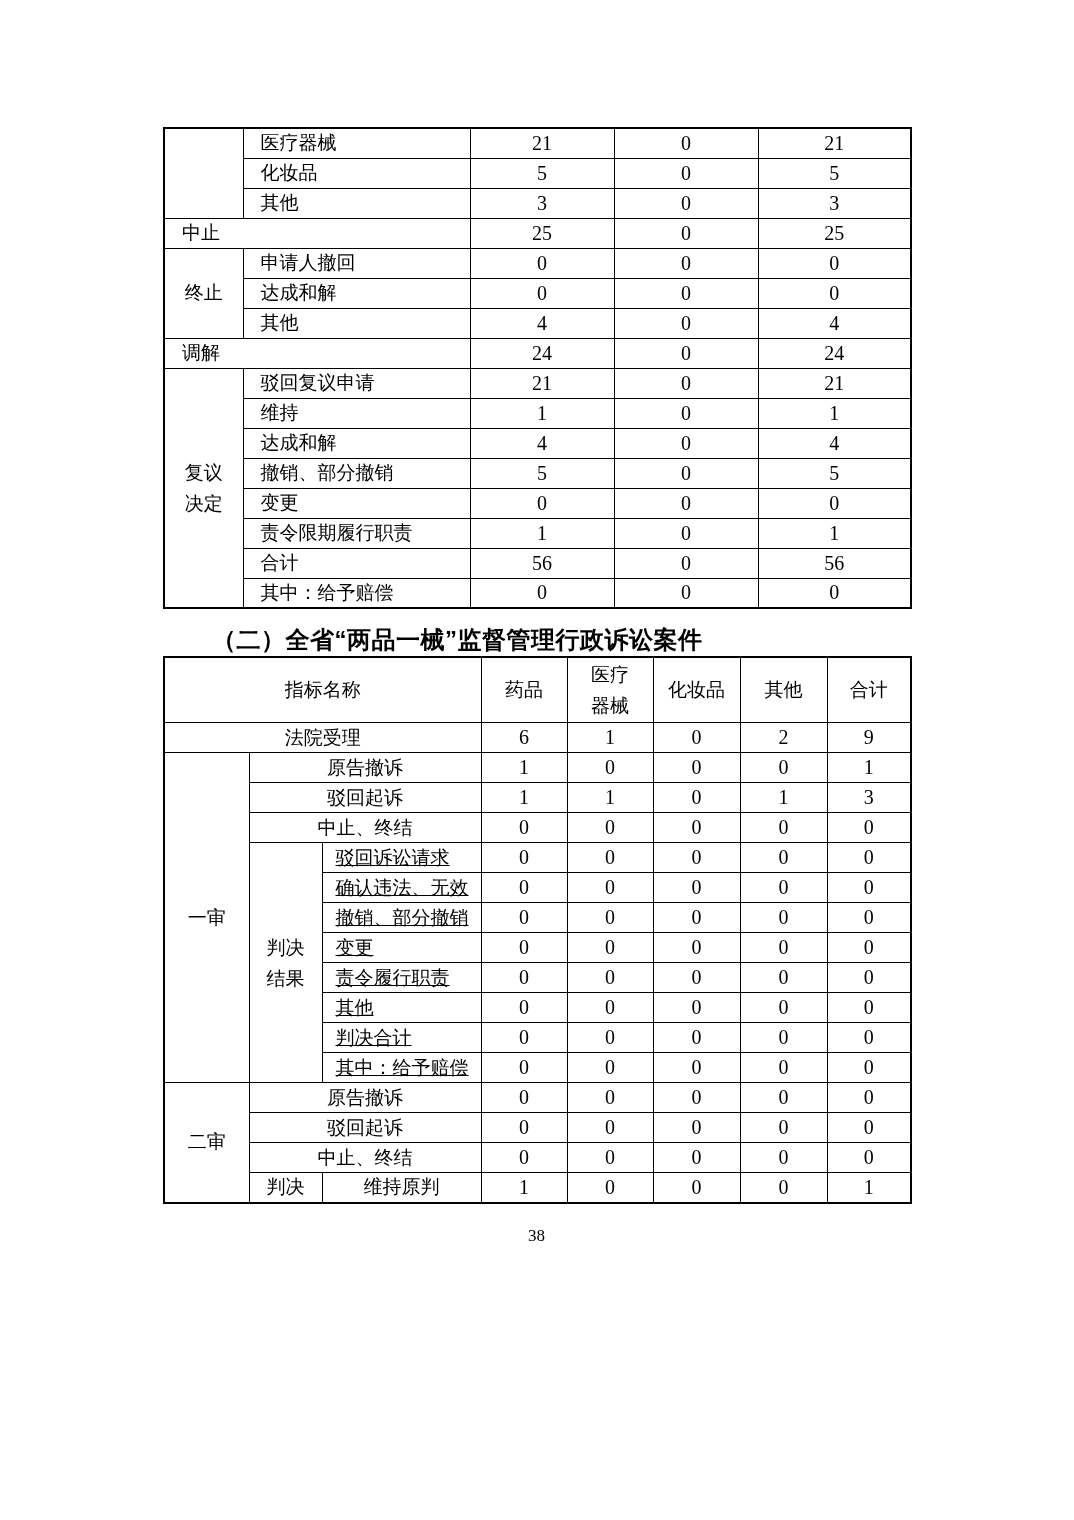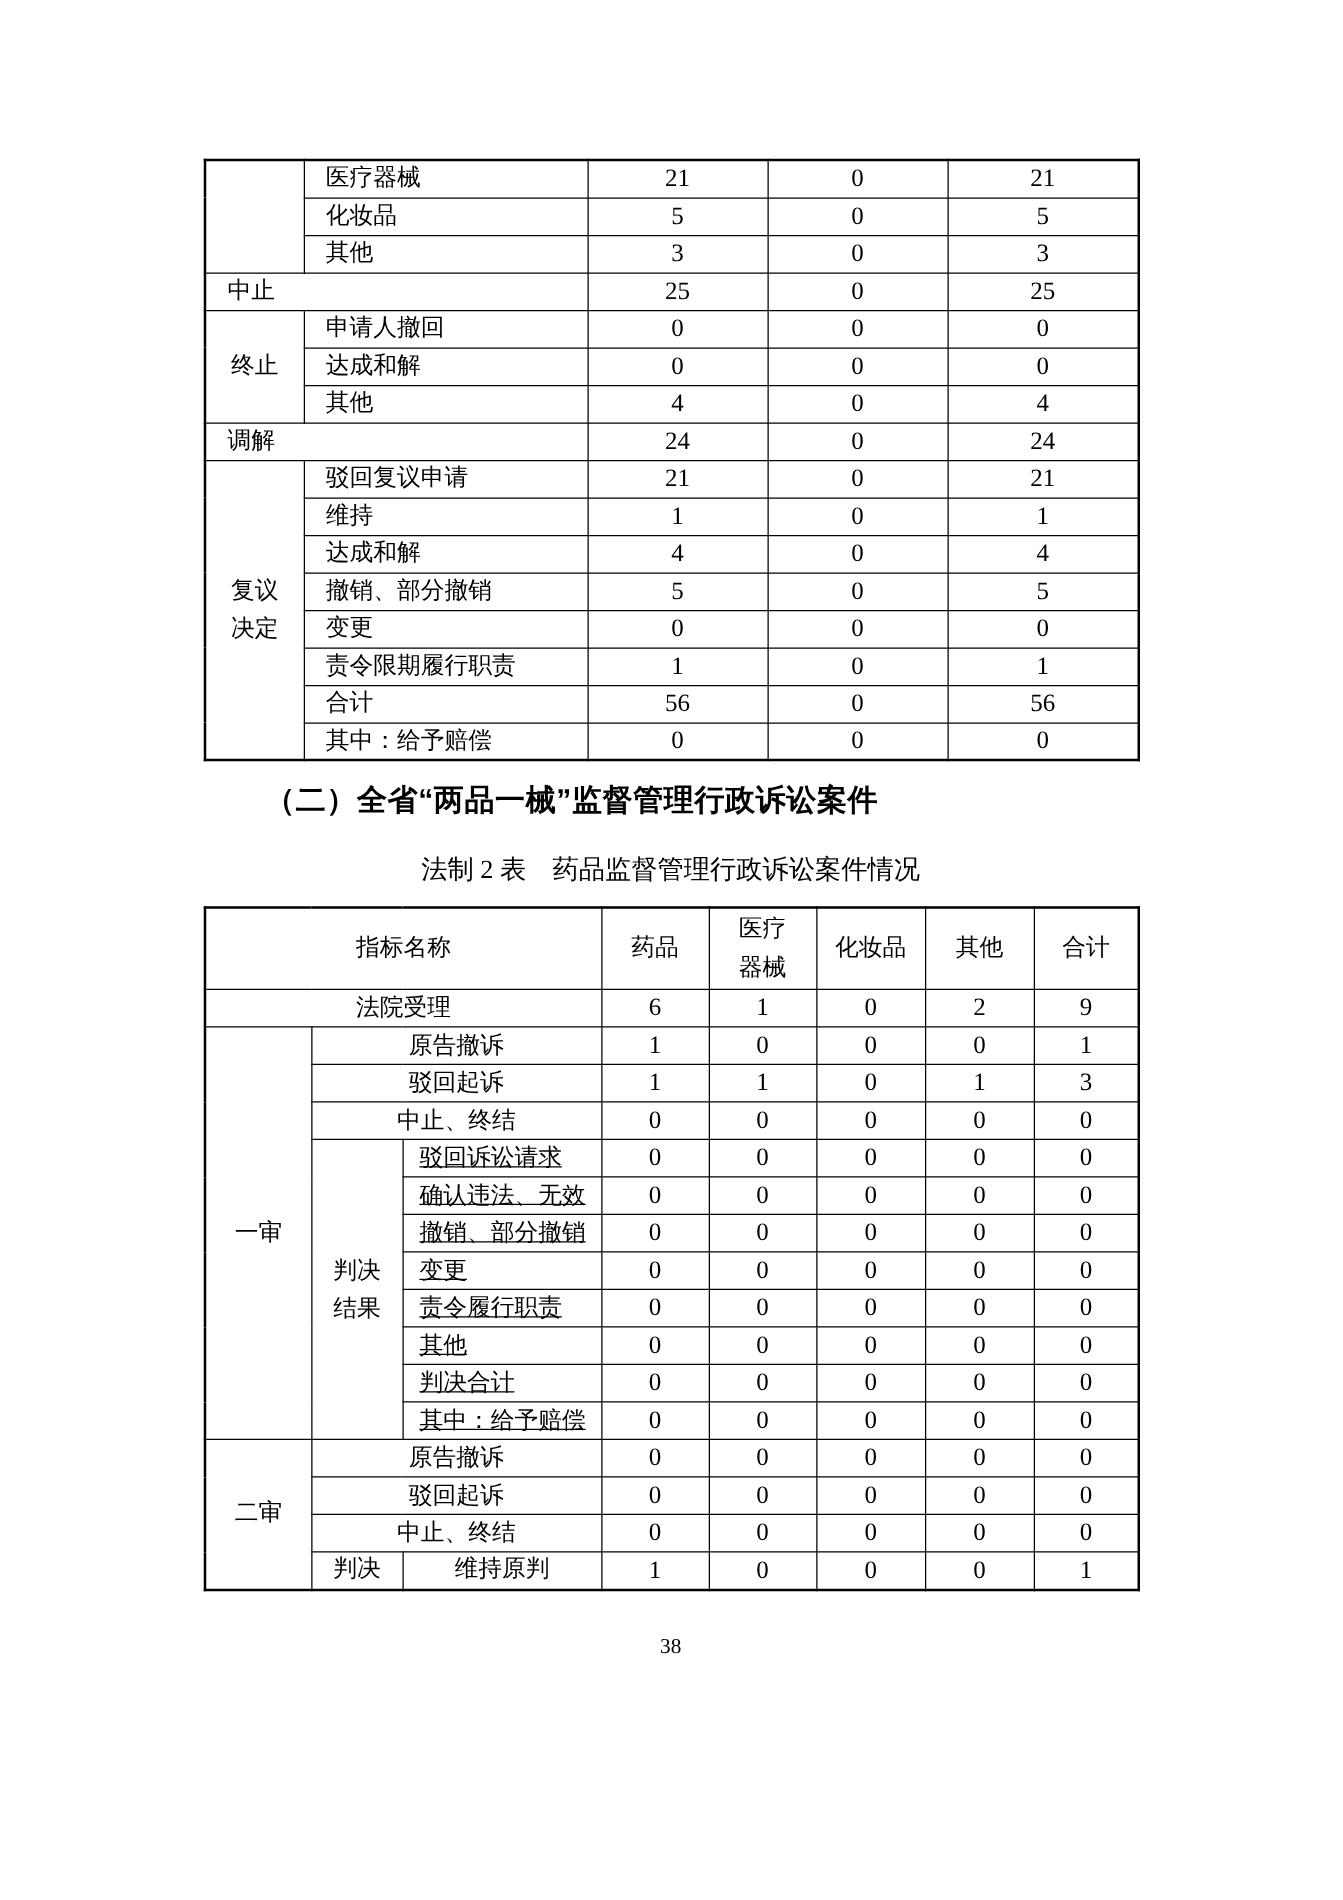--- a/index.html
+++ b/index.html
@@ -49,21 +49,21 @@
     margin:26px 0 0 50px;
   }
   .caption {
     font-size:21px;
     text-align:center;
     margin:25px 0 16px 0;
   }
   .pageno {
     text-align:center;
     font-size:17px;
-    margin-top:34px;
+    margin-top:22px;
   }
 </style>
 </head>
 <body>
 
 <div class="page">
 
   <table class="t1">
     <colgroup>
       <col style="width:79px">
@@ -172,21 +172,20 @@
       <tr>
         <td class="lab">其中：给予赔偿</td>
         <td class="num">0</td>
         <td class="num">0</td>
         <td class="num">0</td>
       </tr>
     </tbody>
   </table>
 
   <h2 class="heading">（二）全省“两品一械”监督管理行政诉讼案件</h2>
-  <div class="caption">法制 2 表　药品监督管理行政诉讼案件情况</div>
 
   <table class="t2">
     <colgroup>
       <col style="width:85px">
         <col style="width:73px">
         <col style="width:159px">
         <col style="width:86px">
         <col style="width:86px">
         <col style="width:87px">
         <col style="width:87px">

